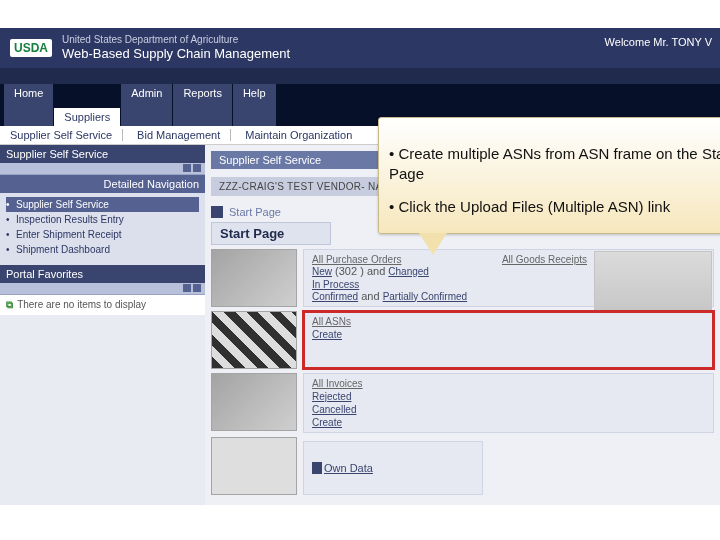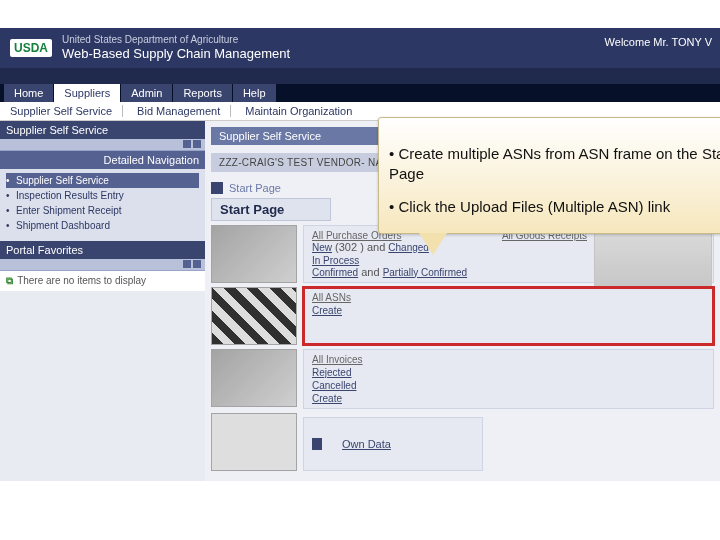--- a/index.html
+++ b/index.html
@@ -7,21 +7,21 @@
   .topband { height: 28px; background: #fff; }
   .header { background: #2c3763; color: #fff; padding: 6px 10px; display: flex; align-items: center; gap: 10px; position: relative; }
   .logo { background: #fff; color: #15803d; font-weight: bold; padding: 2px 4px; border-radius: 2px; font-size: 12px; display: flex; align-items: center; gap: 2px; }
   .header-titles { line-height: 1.2; }
   .header-titles .dep { font-size: 10px; color: #c9cee0; }
   .header-titles .app { font-size: 13px; }
   .welcome { position: absolute; right: 8px; top: 8px; font-size: 11px; }
   .header2 { background:#1f2a4d; height: 16px; }
   .tab-row { background: #071029; display: flex; gap: 1px; padding-left: 4px; }
   .tab { background: #3a456f; color:#fff; padding: 3px 10px; font-size: 11px; }
-  .tab.active { background: #fff; color: #2c3763; }
+  .tab.active { background: #fff; color: #2c3763; margin-top: 24px; }
   .subtab-row { background: #fff; color: #2c3763; display: flex; gap: 14px; padding: 3px 10px; font-size: 11px; border-bottom: 1px solid #ccc;}
   .subtab-row span { border-right: 1px solid #bbb; padding-right: 10px; }
   .subtab-row span:last-child { border-right:none;text-align:right; }
   .main { display: flex; }
   .sidebar { width: 205px; background: #e9ebf3; }
   .sidehead { background: #3a456f; color:#fff; padding: 3px 6px; font-size: 11px; display:flex; justify-content:space-between; align-items:center;}
   .sidehead2 { background: #556190; color:#fff; padding: 3px 6px; font-size: 11px; display:flex; justify-content:flex-end; }
   .sideband { background: #b9c1da; height: 12px; border-bottom:1px solid #98a3c8; display:flex; justify-content:flex-end; align-items:center; padding-right:4px; gap:2px;}
   .sideband .sq{ width:8px;height:8px;background:#556190;}
   .navlist { list-style: none; padding: 4px 6px 8px 6px; background:#dce0ec;}
@@ -40,21 +40,21 @@
   .cards { margin-top:4px; }
   .card-row { display:flex; gap:6px; margin-bottom:4px; }
   .thumb { width:86px; height:58px; background: linear-gradient(135deg,#aaa,#ddd); border:1px solid #aaa; filter:grayscale(1) contrast(0.85);}
   .thumb.checker { background: repeating-linear-gradient(45deg,#222 0 8px,#eee 8px 16px);}
   .thumb.blank { background:#f0efe9;}
   .links { flex:1; background:#e6e9f1; border:1px solid #cfd4e4; padding:4px 8px; position:relative;}
   .links .hdr { color:#666; font-size:10px; text-decoration:underline; }
   .links a { display:block; color:#3a456f; font-size:10px; text-decoration:underline; margin-top:2px;}
   .links .plain { text-decoration:none; color:#555; }
   .links.highlight { outline:3px solid #cc2a2a; outline-offset:-2px;}
-  .owndata { display:flex; align-items:center; gap:20px; padding:4px 8px; background:#e6e9f1; border:1px solid #cfd4e4; margin-top:4px; width:180px;}
+  .owndata { display:flex; align-items:center; gap:2px; padding:4px 8px; background:#e6e9f1; border:1px solid #cfd4e4; margin-top:4px; width:180px;}
   .owndata .p { width:10px;height:12px;background:#3a456f;}
   .side-thumb { width:118px; height:60px; border:1px solid #ccc; background:linear-gradient(#e5e5e5,#cfcfcf); position:absolute; right:1px; top:1px; filter:grayscale(1) contrast(0.9);}
   .callout { position:absolute; left:378px; top:117px; width:397px; background:linear-gradient(#fff,#f6e7bd); border:1px solid #c8b98a; border-radius:3px; padding:26px 10px 16px 10px; color:#111; font-size:15px; line-height:1.3; box-shadow:0 1px 3px rgba(0,0,0,0.2);}
   .callout .b1 { margin-bottom:14px; }
   .callout::after { content:""; position:absolute; left:40px; bottom:-22px; width:0;height:0; border-left:14px solid transparent; border-right:14px solid transparent; border-top:22px solid #f2e0ad;}
   .mini{font-size:8px;}
 </style>
 </head>
 <body>
 

